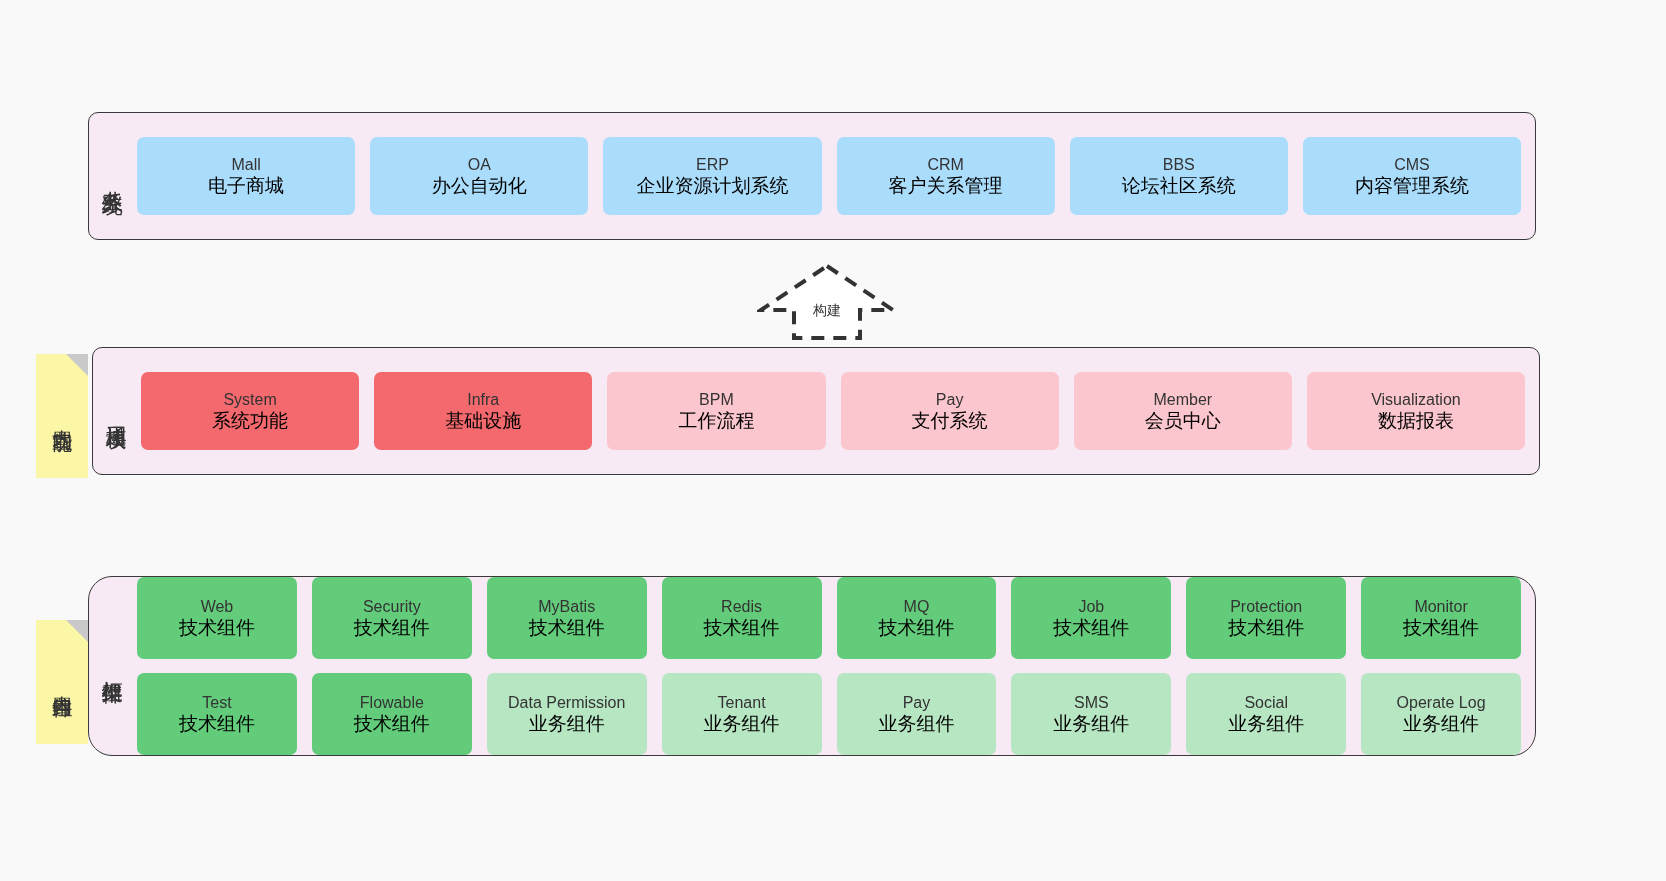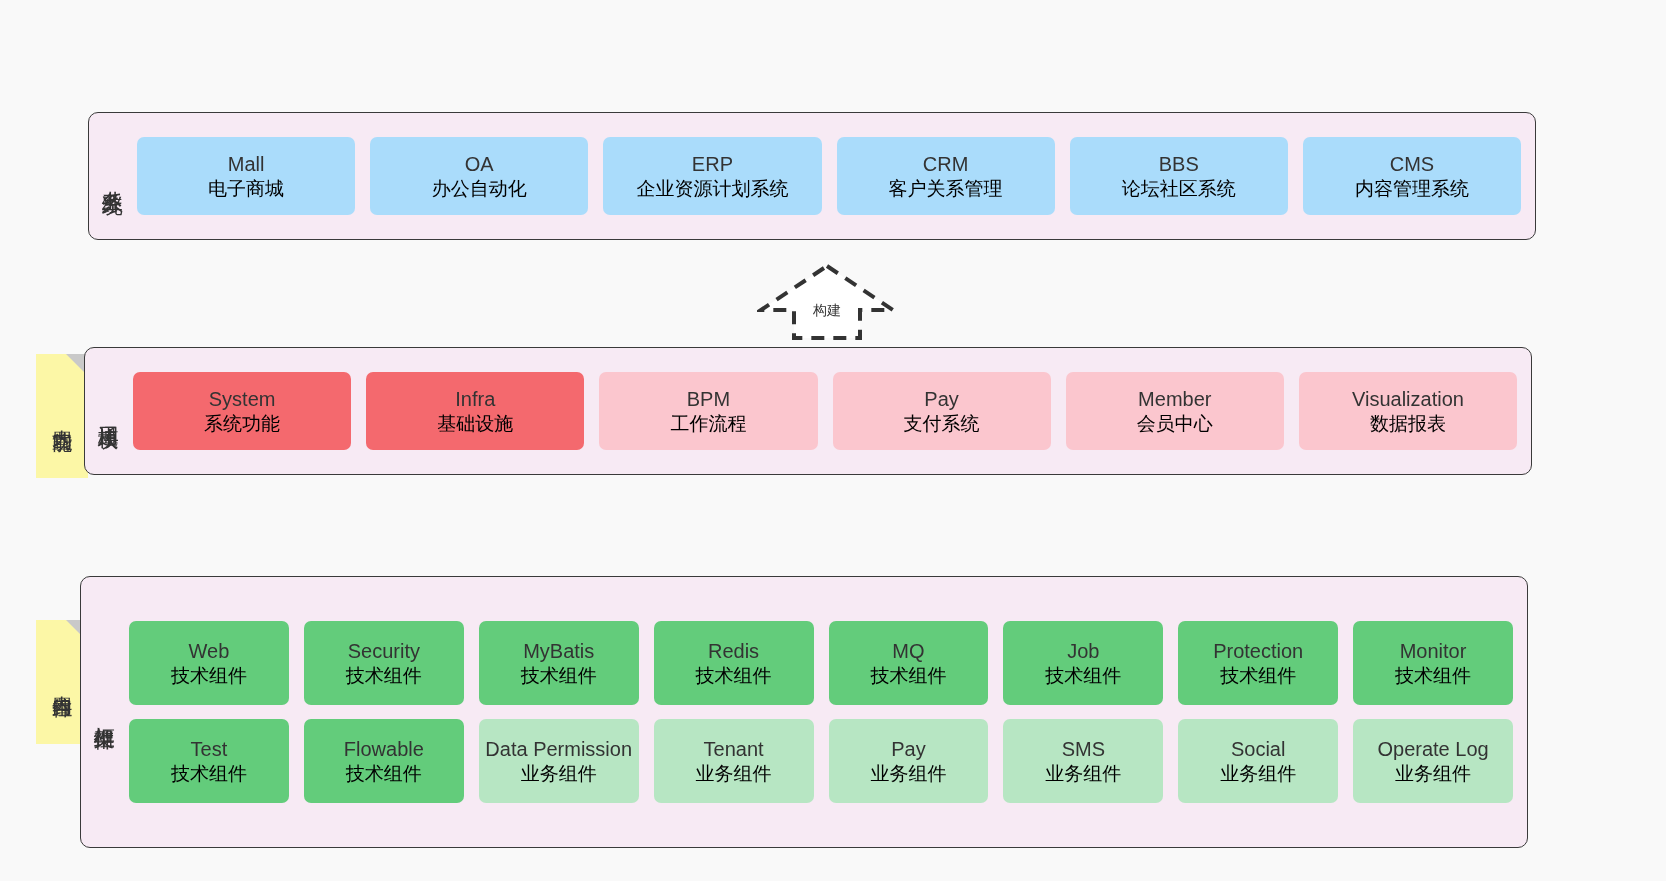--- a/index.html
+++ b/index.html
@@ -69,21 +69,21 @@
     display: flex;
     flex-direction: column;
     align-items: center;
     justify-content: center;
     box-sizing: border-box;
     text-align: center;
     line-height: 1.22;
     padding: 4px 4px;
   }
   .box .en {
-    font-size: 20px;
+    font-size: 16px;
     color: #333333;
   }
   .box .cn {
     font-size: 19px;
     color: #000000;
   }
 
   .box.blue        { background: #aadcfb; }
   .box.red         { background: #f4696e; }
   .box.pink        { background: #fbc6ce; }
@@ -172,21 +172,21 @@
       <path d="M 70 4 L 136 48 L 103 48 L 103 76 L 37 76 L 37 48 L 4 48 Z" fill="#ffffff" stroke="#333333" stroke-width="4" stroke-dasharray="13 9" stroke-linejoin="miter"></path>
     </svg>
     <div class="conn-label" style="top:40px;">构建</div>
   </div>
 
   <div class="note" id="note-builtin-function" style="left:36px; top:354px; width:52px; height:124px;">
     <span class="fold"></span>
     <span>内置功能</span>
   </div>
 
-  <div class="layer" id="layer-common-module" style="left:84px; top:347px; width:1448px; height:128px;">
+  <div class="layer" id="layer-common-module" style="left:92px; top:347px; width:1448px; height:128px;">
     <div class="layer-title">通用模块</div>
     <div class="layer-body">
       <div class="row" style="height:78px;">
         <div class="box red">
           <span class="en">System</span>
           <span class="cn">系统功能</span>
         </div>
         <div class="box red">
           <span class="en">Infra</span>
           <span class="cn">基础设施</span>
@@ -210,21 +210,21 @@
       </div>
     </div>
   </div>
 
 
   <div class="note" id="note-builtin-component" style="left:36px; top:620px; width:52px; height:124px;">
     <span class="fold"></span>
     <span>内置组件</span>
   </div>
 
-  <div class="layer" id="layer-framework-component" style="left:80px; top:576px; width:1448px; height:272px;">
+  <div class="layer" id="layer-framework-component" style="left:88px; top:576px; width:1448px; height:180px;border-radius:24px;">
     <div class="layer-title">框架组件</div>
     <div class="layer-body">
 
       <div class="row" style="height:84px;">
         <div class="box green">
           <span class="en">Web</span>
           <span class="cn">技术组件</span>
         </div>
         <div class="box green">
           <span class="en">Security</span>

